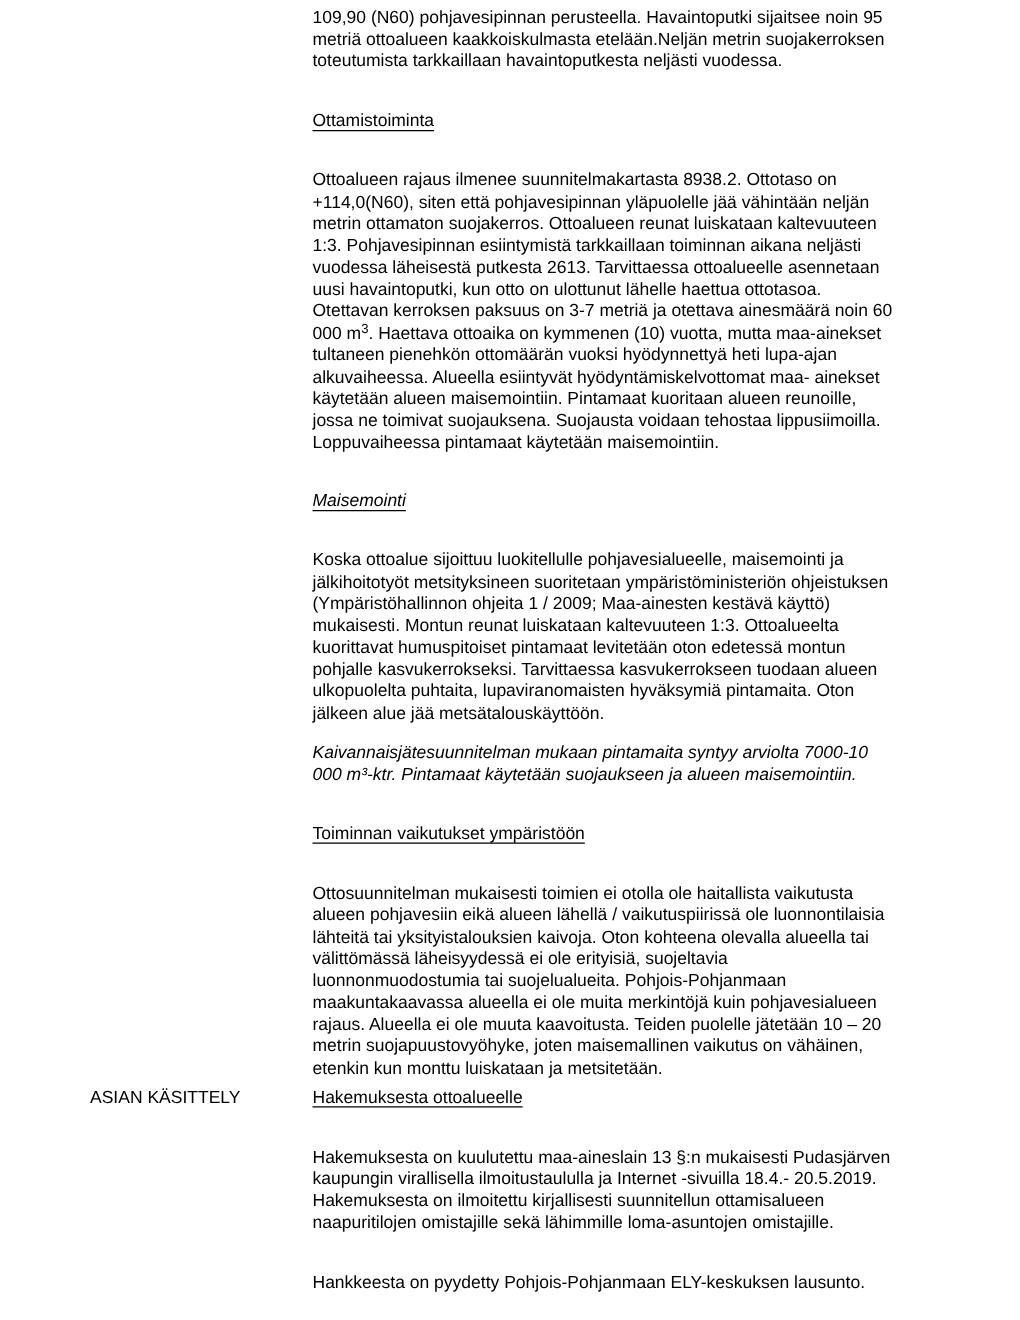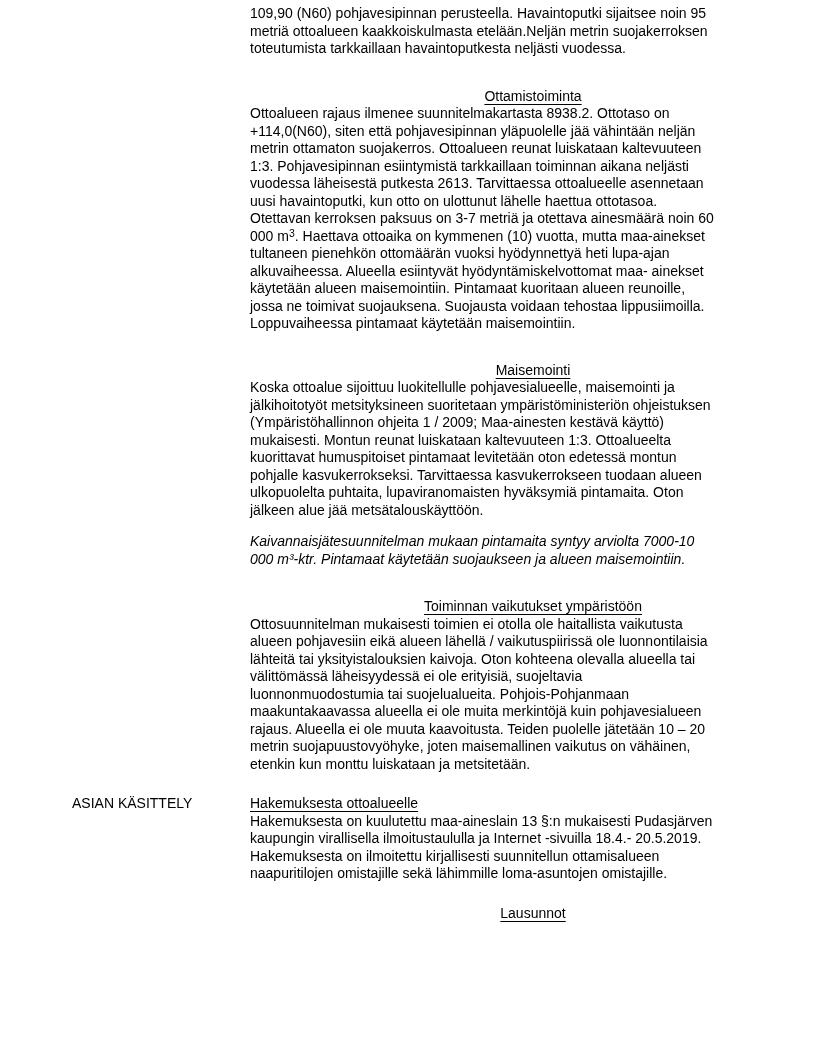--- a/index.html
+++ b/index.html
@@ -26,40 +26,39 @@
   }
   .para {
     margin: 0;
     white-space: pre-line;
   }
   .heading {
     margin: 0;
     font-weight: normal;
     text-decoration: underline;
     text-underline-offset: 3px;
-    text-align: center;
   }
   .heading-row {
     position: relative;
   }
   .side-label {
     position: absolute;
     left: -178px;
     top: 0;
     white-space: nowrap;
   }
   .sup {
     font-size: 10.5px;
     line-height: 0;
     vertical-align: 4.5px;
   }
-  .mt13 { margin-top: 22px; }
+  .mt13 { margin-top: 6px; }
   .mt14 { margin-top: 14px; font-style: italic; }
-  .mt17 { margin-top: 0; }
-  .mt29 { margin-top: 29px; }
+  .mt17 { margin-top: 30px; }
+  .mt29 { margin-top: 29px; font-style: italic; }
   .mt30 { margin-top: 30px; }
 </style>
 </head>
 <body>
 
 <div class="page">
   <div class="main-col">
 
     <div class="para">109,90 (N60) pohjavesipinnan perusteella. Havaintoputki sijaitsee noin 95
 metriä ottoalueen kaakkoiskulmasta etelään.Neljän metrin suojakerroksen
@@ -110,18 +109,18 @@
     <div class="heading-row mt13">
       <span class="side-label">ASIAN KÄSITTELY</span>
       <span class="heading">Hakemuksesta ottoalueelle</span>
     </div>
 
     <div class="para mt17">Hakemuksesta on kuulutettu maa-aineslain 13 §:n mukaisesti Pudasjärven
 kaupungin virallisella ilmoitustaululla ja Internet -sivuilla 18.4.- 20.5.2019.
 Hakemuksesta on ilmoitettu kirjallisesti suunnitellun ottamisalueen
 naapuritilojen omistajille sekä lähimmille loma-asuntojen omistajille.</div>
 
-    <div class="heading mt13">Lausunnot</div>
 
+    <div class="para mt17">Hankkeesta on pyydetty Pohjois-Pohjanmaan ELY-keskuksen lausunto.</div>
 
 
   </div>
 </div>
 
 </body></html>

